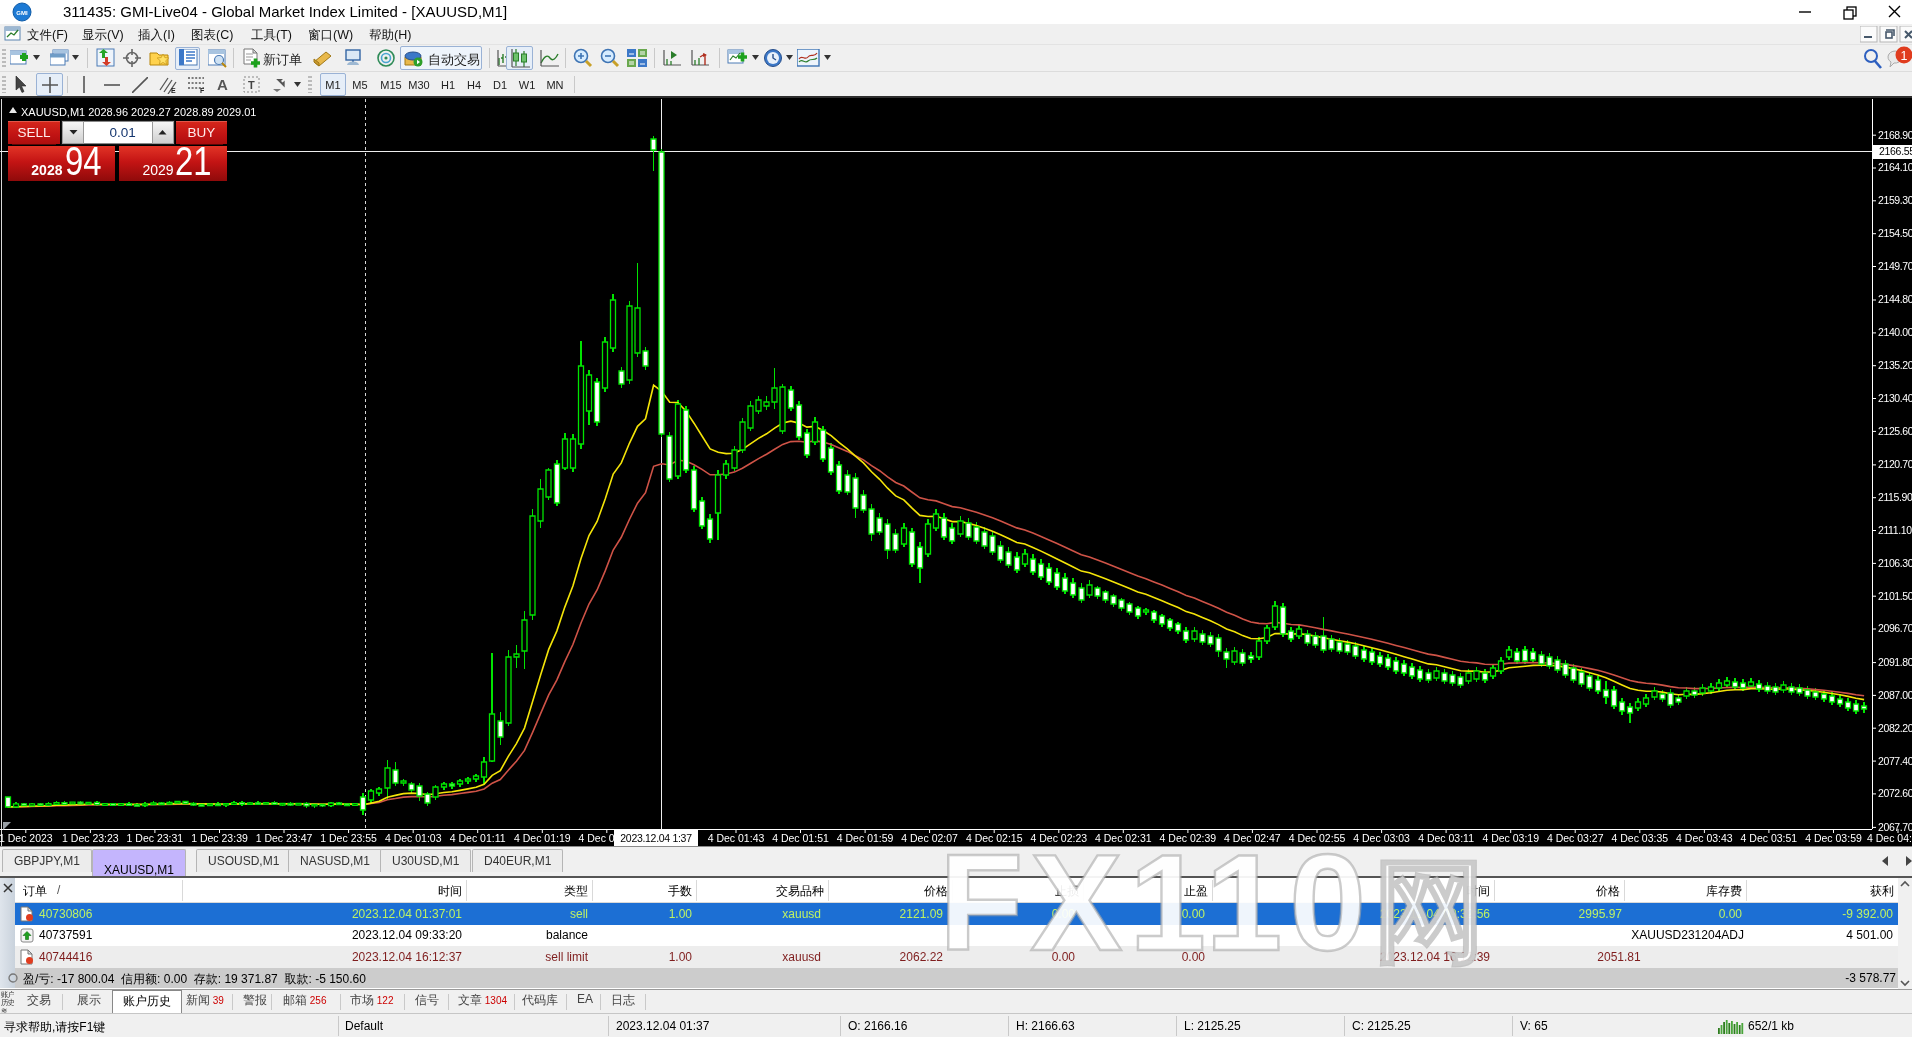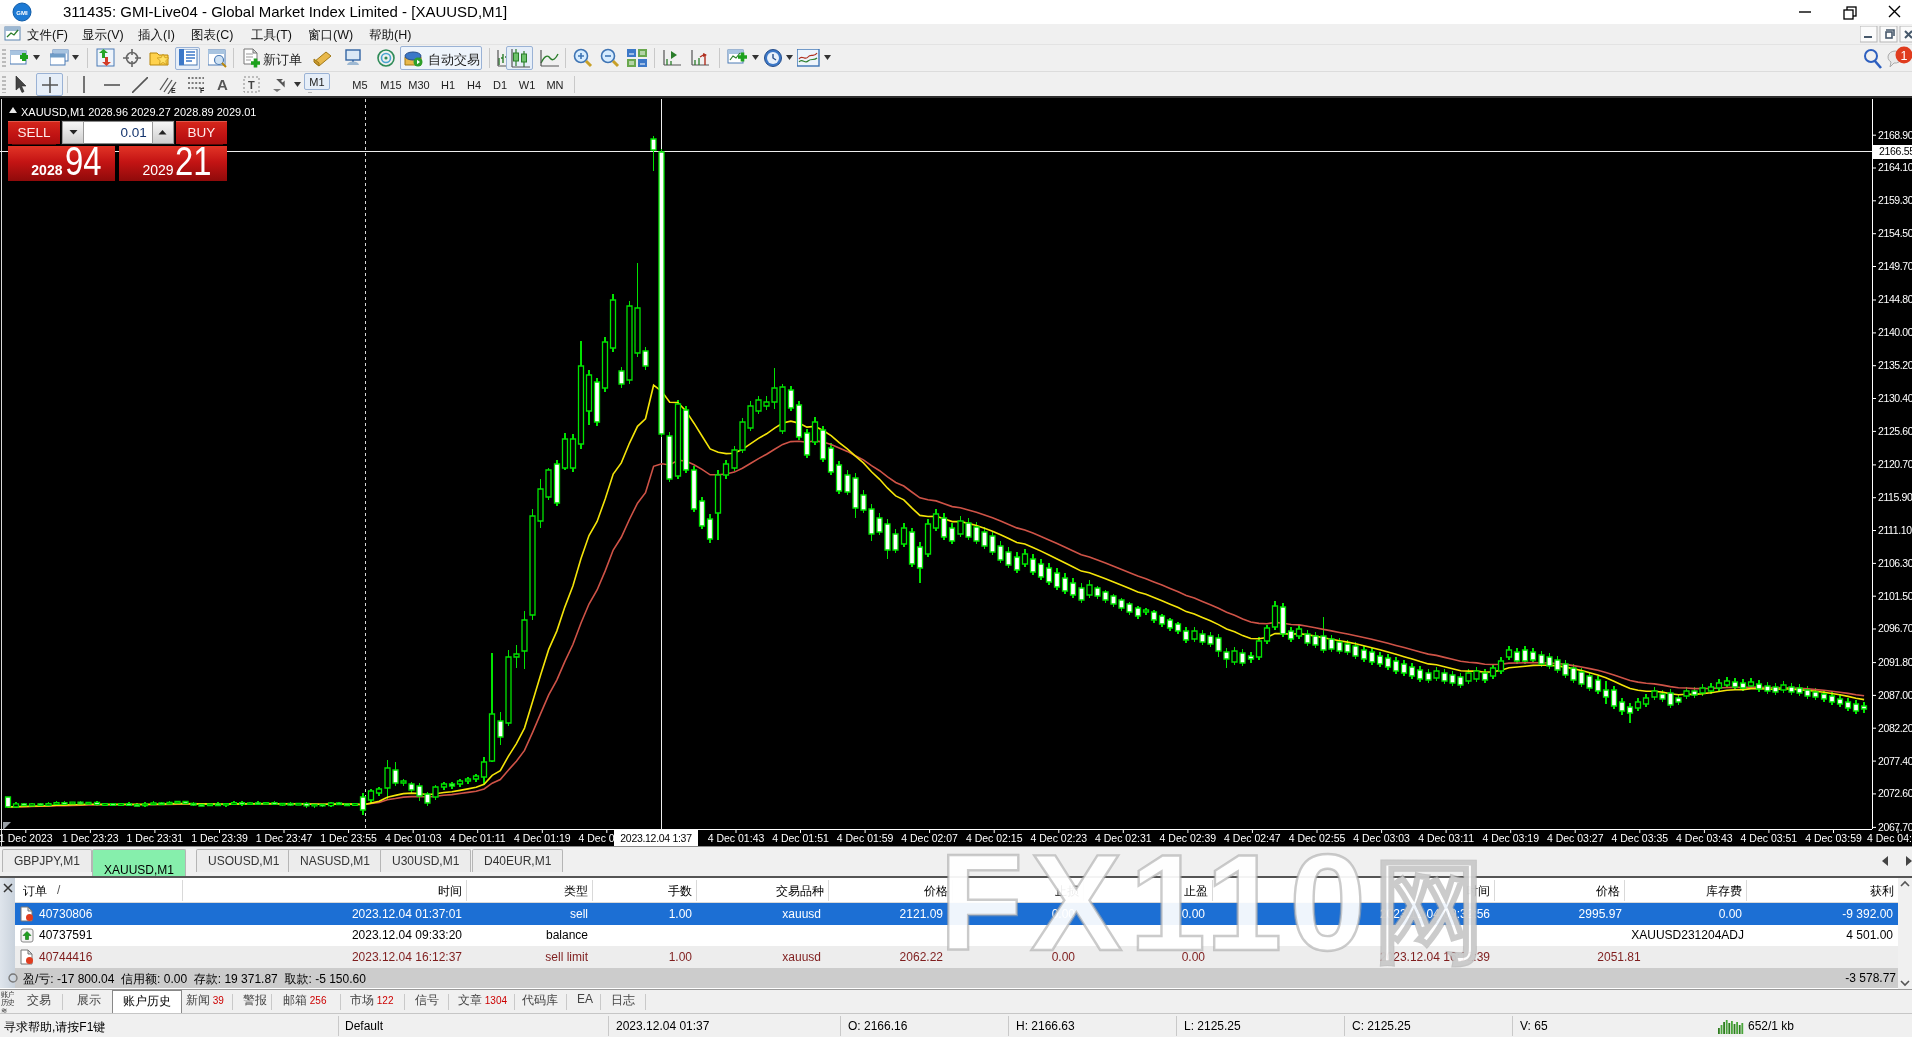--- a/index.html
+++ b/index.html
@@ -14,26 +14,26 @@
 .grip{position:absolute;left:2px;top:4px;width:4px;height:18px;background:repeating-linear-gradient(180deg,#bbb 0 2px,#f0f0f0 2px 4px)}
 .tsep{position:absolute;top:3px;width:1px;height:20px;background:#c9c9c9}
 .tbtn{position:absolute;display:flex;align-items:center;justify-content:center}
 .pressed{background:#e6eef8;border:1px solid #9ab2d5;border-radius:2px}
 .tflabel{font-size:11px;color:#222}
 #panel{position:absolute;left:7.8px;top:120.6px;width:219px;height:60px;z-index:5}
 .pbtn{position:absolute;background:linear-gradient(180deg,#d5261b 0%,#c01313 60%,#ad0e0e 100%);color:#ffecec;display:flex;align-items:center;justify-content:center;font-size:13.5px;border-top:1px solid #e2564a}
 .pprice{position:absolute;background:linear-gradient(180deg,#e23426 0%,#c41414 45%,#8f0a0a 100%);color:#fff}
 #tabsrow{position:absolute;left:0;top:846px;width:1912px;height:30px;background:#f0f0f0;border-top:1px solid #8a8a8a;z-index:30}
 .stab{position:absolute;top:2px;height:23px;padding:0 11px;font-size:12px;color:#333;background:#ececec;border:1px solid #b5b5b5;border-bottom:none;display:flex;align-items:center;border-radius:2px 2px 0 0}
-.stab.active{background:#86efac;height:41px;z-index:2;color:#000}
+.stab.active{background:#c4b5fd;height:41px;z-index:2;color:#000}
 #terminal{position:absolute;left:0;top:876px;width:1912px;height:137px;background:#fff;border-top:2px solid #555;z-index:30}
 #term-side{position:absolute;left:0;top:0;width:15px;height:110px;background:linear-gradient(90deg,#dfe5ec,#c9d2dc)}
 .cell{position:absolute;font-size:12px;white-space:nowrap}
 .colsep{position:absolute;top:2px;width:1px;height:21px;background:#d9d9d9}
-#row1{position:absolute;left:15px;top:25px;width:1883px;height:21.5px;background:#1c6fd4;color:#ffffff}
+#row1{position:absolute;left:15px;top:25px;width:1883px;height:21.5px;background:#1c6fd4;color:#bef264}
 #row2{position:absolute;left:15px;top:46.5px;width:1883px;height:21.5px;background:#fff;color:#000}
 #row3{position:absolute;left:15px;top:68px;width:1883px;height:21.5px;background:#ededed;color:#7f1d1d}
 #rowsum{position:absolute;left:15px;top:90px;width:1883px;height:20px;background:#ccc;color:#000;font-weight:normal}
 #btabs{position:absolute;left:0;top:111px;width:1912px;height:26px;background:#f0f0f0;border-top:1px solid #999}
 .btab{position:absolute;top:2px;font-size:12px;color:#444}
 .bnum{color:#c00;font-size:10px}
 #statusbar{position:absolute;left:0;top:1013px;width:1912px;height:24px;background:#f0f0f0;border-top:1px solid #c6c6c6;z-index:30}
 .st{position:absolute;top:5px;font-size:12px;color:#000}
 .stsep{position:absolute;top:2px;width:1px;height:20px;background:#c9c9c9}
 #wm{position:absolute;left:939px;top:-55px;letter-spacing:7px;font-size:138px;font-weight:bold;color:rgba(255,255,255,0.93);-webkit-text-stroke:2.4px rgba(168,168,168,0.6);z-index:9}
@@ -392,21 +392,21 @@
       <text x="5" y="13" font-size="11" fill="#444" font-weight="bold">T</text>
     </svg>
     <svg width="22" height="16" style="position:absolute;left:269px;top:5px">
       <path d="M2 10 l6-6 v3.5 h3 v-3.5 l6 6" fill="#555" transform="rotate(45 11 8) scale(0.8) translate(3,-2)"></path>
       <path d="M4 12 l4 3 4-3" fill="#777"></path>
     </svg>
     <svg width="8" height="6" style="position:absolute;left:294px;top:10px">
       <path d="M0 0 h7 l-3.5 5 z" fill="#333"></path>
     </svg>
     <div class="grip" style="left:308px;top:4px;height:17px"></div>
-    <div class="tbtn pressed" style="left:304px;top:1px;width:26px;height:17px">
+    <div class="tbtn pressed" style="left:320px;top:1px;width:26px;height:23px">
       <span class="tflabel">M1</span>
     </div>
     <div class="tbtn " style="left:348px;top:1px;width:24px;height:23px">
       <span class="tflabel">M5</span>
     </div>
     <div class="tbtn " style="left:376px;top:1px;width:30px;height:23px">
       <span class="tflabel">M15</span>
     </div>
     <div class="tbtn " style="left:404px;top:1px;width:30px;height:23px">
       <span class="tflabel">M30</span>
@@ -431,21 +431,21 @@
 
 <div id="panel">
  <div class="pbtn" style="left:0;top:0;width:52.5px;height:23.5px">SELL</div>
  <div style="position:absolute;left:4px;top:23.3px;width:44px;height:1.6px;background:#5a0505"></div>
  <div style="position:absolute;left:53.5px;top:-1px;width:113.5px;height:25.5px;background:#111">
    <div style="position:absolute;left:1px;top:1.5px;width:22px;height:22.5px;background:linear-gradient(180deg,#f6f6f6,#cfcfcf);border:1px solid #9a9a9a;display:flex;align-items:center;justify-content:center">
         <svg width="9" height="6">
           <path d="M0.5 1 h8 l-4 4.5 z" fill="#222"></path>
         </svg>
       </div>
-   <div style="position:absolute;left:23px;top:1.5px;width:67.5px;height:22.5px;background:#fff;border-top:1px solid #888;border-bottom:1px solid #888;color:#14356e;font-size:13.5px;display:flex;align-items:center;justify-content:flex-end;padding-right:5px">0.01</div>
+   <div style="position:absolute;left:23px;top:1.5px;width:67.5px;height:22.5px;background:#fff;border-top:1px solid #888;border-bottom:1px solid #888;color:#14356e;font-size:13.5px;display:flex;align-items:center;justify-content:flex-end;padding-right:16px">0.01</div>
    <div style="position:absolute;left:90.5px;top:1.5px;width:22px;height:22.5px;background:linear-gradient(180deg,#f6f6f6,#cfcfcf);border:1px solid #9a9a9a;display:flex;align-items:center;justify-content:center">
         <svg width="9" height="6">
           <path d="M0.5 5.5 h8 l-4 -4.5 z" fill="#222"></path>
         </svg>
       </div>
  </div>
  <div class="pbtn" style="left:168px;top:0;width:51px;height:23.5px">BUY</div>
  <div style="position:absolute;left:172px;top:23.3px;width:43px;height:1.6px;background:#5a0505"></div>
  <div class="pprice" style="left:0;top:25.5px;width:107.7px;height:34.5px">
    <span style="position:absolute;right:53px;bottom:3px;font-size:14px;font-weight:bold">2028</span>

